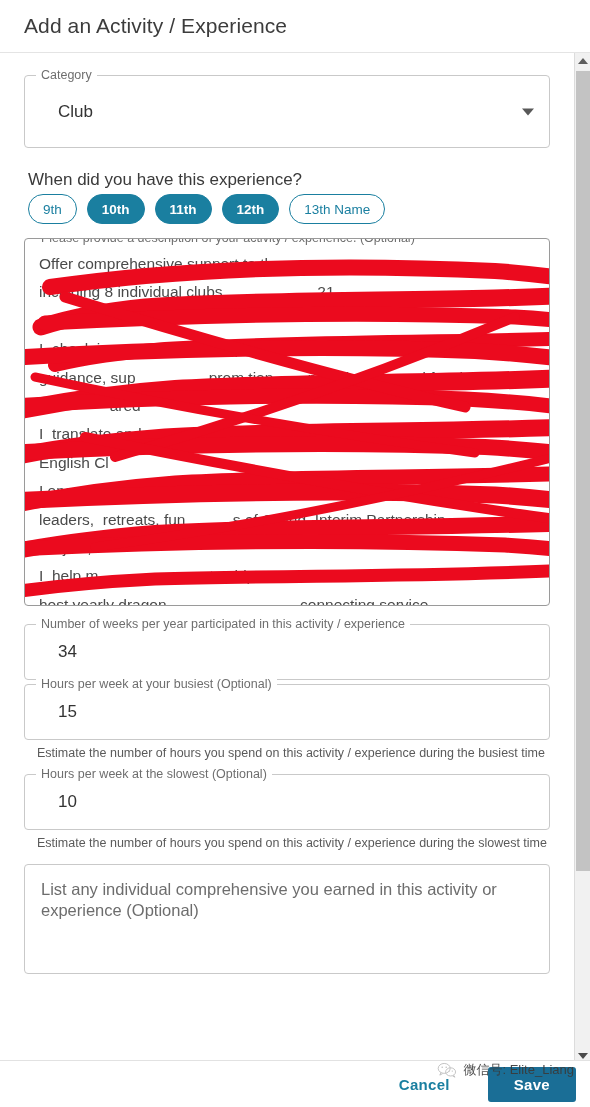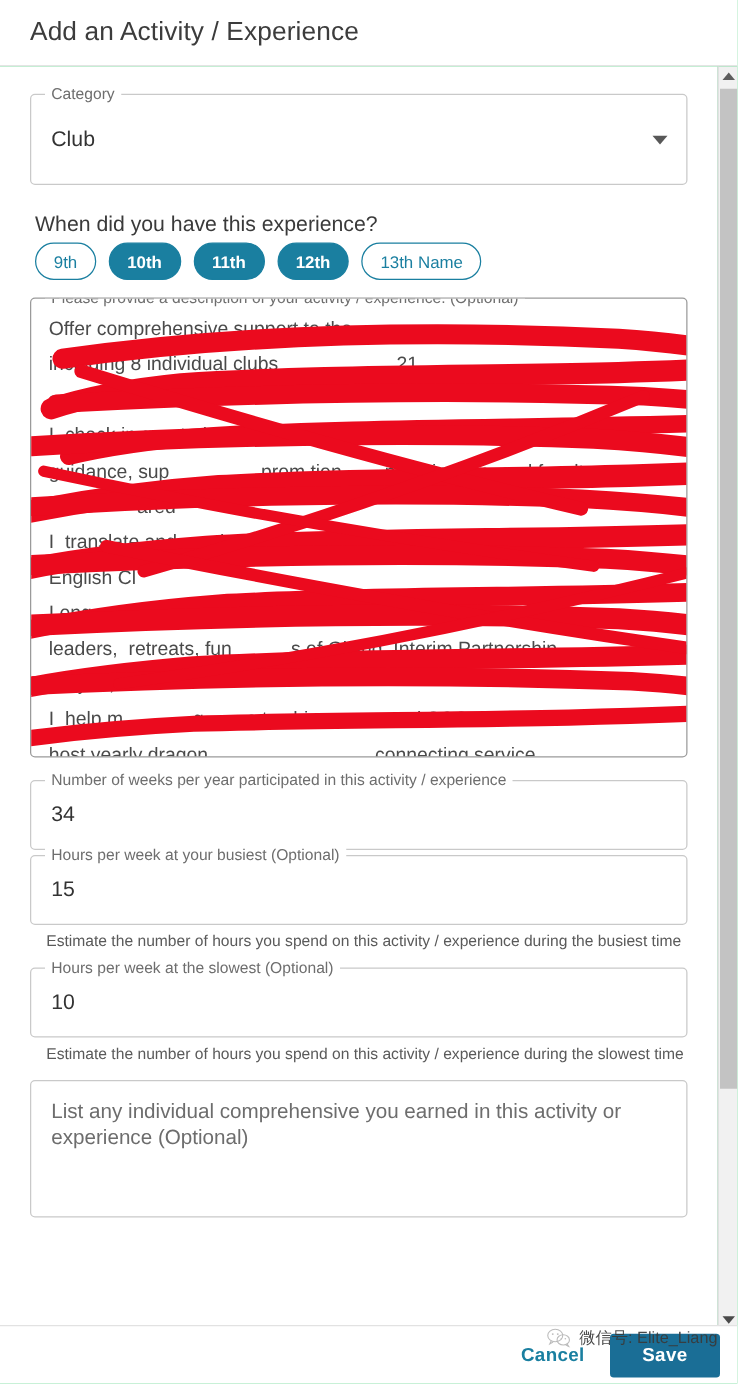--- a/index.html
+++ b/index.html
@@ -12,21 +12,21 @@
     height: 1107px;
     overflow: hidden;
     font-family: "Liberation Sans", sans-serif;
     color: #2b2b2b;
     position: relative;
   }
 
   .dialog {
     position: absolute;
     inset: 0;
-    background: #22c55e;
+    background: #86efac;
     display: flex;
     flex-direction: column;
   }
 
   
   .dialog-header {
     height: 53px;
     flex: 0 0 53px;
     display: flex;
     align-items: center;
@@ -79,21 +79,21 @@
     left: 11px;
     background: #fff;
     padding: 0 5px;
     font-size: 12.5px;
     color: #6e6e6e;
     line-height: 15px;
     white-space: nowrap;
   }
   .field-value {
     position: absolute;
-    left: 16px;
+    left: 33px;
     top: 50%;
     transform: translateY(-50%);
     font-size: 17px;
     color: #333;
   }
   .select-caret {
     position: absolute;
     right: 15px;
     top: 50%;
     transform: translateY(-50%);
@@ -238,21 +238,21 @@
 
   
   .dialog-footer {
     flex: 0 0 47px;
     height: 47px;
     border-top: 1px solid #e2e2e2;
     display: flex;
     align-items: center;
     justify-content: flex-end;
     padding: 0 14px 0 0;
-    gap: 6px;
+    gap: 24px;
     box-sizing: border-box;
     background: #fff;
     position: relative;
   }
   .btn-cancel {
     font-size: 15px;
     font-weight: 700;
     color: #1a7fa0;
     background: transparent;
     border: none;

